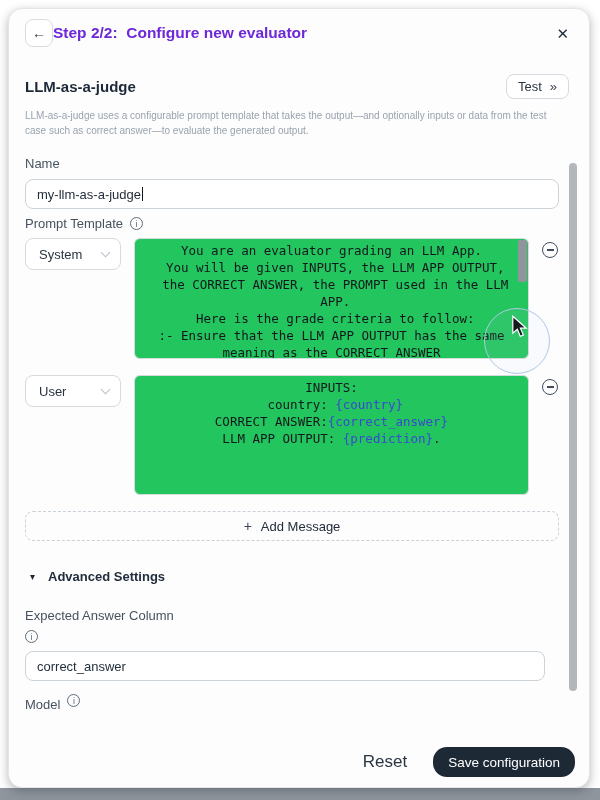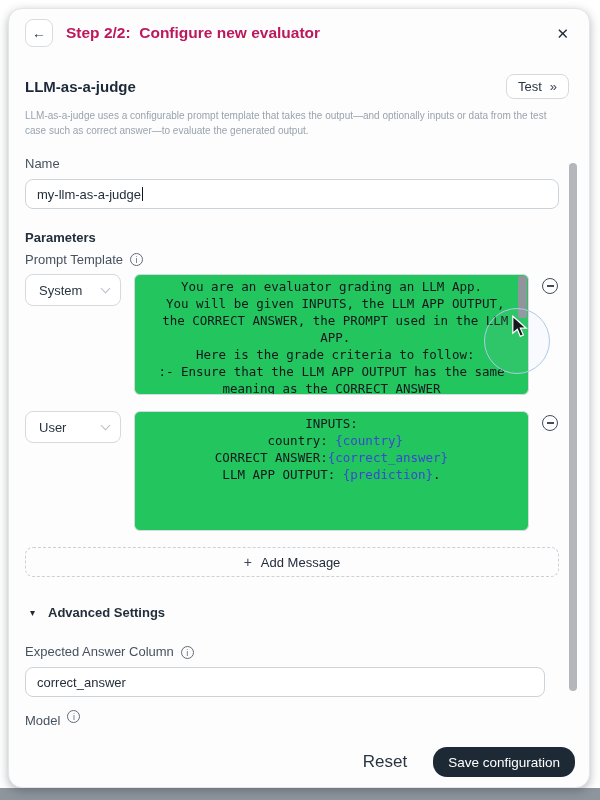--- a/index.html
+++ b/index.html
@@ -22,21 +22,21 @@
     box-shadow:0 3px 10px rgba(40,48,60,0.35);
     overflow:hidden;
   }
   
   .hdr { display:flex; align-items:center; padding:10px 20px 0 16px; }
   .back-btn {
     width:28px; height:28px; border:1px solid #d7dce1; border-radius:8px;
     background:#fff; display:flex; align-items:center; justify-content:center;
     font-size:14px; color:#2a3542; cursor:pointer;
   }
-  .hdr-title { margin-left:13px; font-size:15.5px; font-weight:bold; color:#be185d; white-space:pre; }
+  .hdr-title { margin-left:0; font-size:15.5px; font-weight:bold; color:#6d28d9; white-space:pre; }
   .close-btn { margin-left:auto; font-size:15px; color:#242f3c; cursor:pointer; line-height:1; }
   
   .content { padding:0 16px; }
   .title-row { display:flex; align-items:center; margin-top:27px; }
   .eval-title { font-size:15px; font-weight:bold; color:#1c2938; }
   .test-btn {
     margin-left:auto; margin-right:4px; display:flex; align-items:center; gap:8px;
     border:1px solid #d3d9de; border-radius:8px; background:#fff;
     padding:4px 11px; font-size:13px; color:#2a3542; cursor:pointer;
   }
@@ -98,21 +98,21 @@
     margin-top:16px; width:534px; height:30px;
     border:1.5px dashed #c9d1d9; border-radius:8px; background:transparent;
     display:flex; align-items:center; justify-content:center; gap:9px;
     font-size:13px; color:#222d3a; cursor:pointer;
   }
   .add-msg .plus { font-size:14px; color:#3a4552; }
   
   .adv-row { margin-top:28px; display:flex; align-items:center; gap:13px; margin-left:5px; cursor:pointer; }
   .adv-tri { font-size:10px; color:#1f2937; }
   .adv-label { font-size:13px; font-weight:bold; color:#222e3b; }
-  .exp-row { margin-top:24px; display:flex; align-items:flex-end; gap:7px; }
+  .exp-row { margin-top:24px; display:flex; align-items:flex-start; gap:7px;flex-direction:column; }
   .exp-row .field-label { margin-top:0; }
   .exp-field { width:520px; }
   .model-row { margin-top:8px; display:flex; align-items:center; gap:7px; }
   .model-row .field-label { margin-top:8px; }
   
   .footer {
     position:absolute; left:0; bottom:10px; width:100%;
     display:flex; align-items:center; justify-content:flex-end; gap:26px;
     padding:0 14px;
   }
@@ -162,21 +162,20 @@
     </div>
 
     <p class="desc">LLM-as-a-judge uses a configurable prompt template that takes the output—and optionally inputs or data from the test case such as correct answer—to evaluate the generated output.</p>
 
     <div class="field-label">Name</div>
     <div class="text-field">
       <span>my-llm-as-a-judge</span>
       <span class="caret"></span>
     </div>
 
-    <div class="params-label">Parameters</div>
 
     <div class="pt-row">
       <div class="field-label">Prompt Template</div>
       <div class="info-icon">i</div>
     </div>
 
     <div class="messages">
         <div class="msg-row">
           <div class="role-select">
             <span>System</span>

